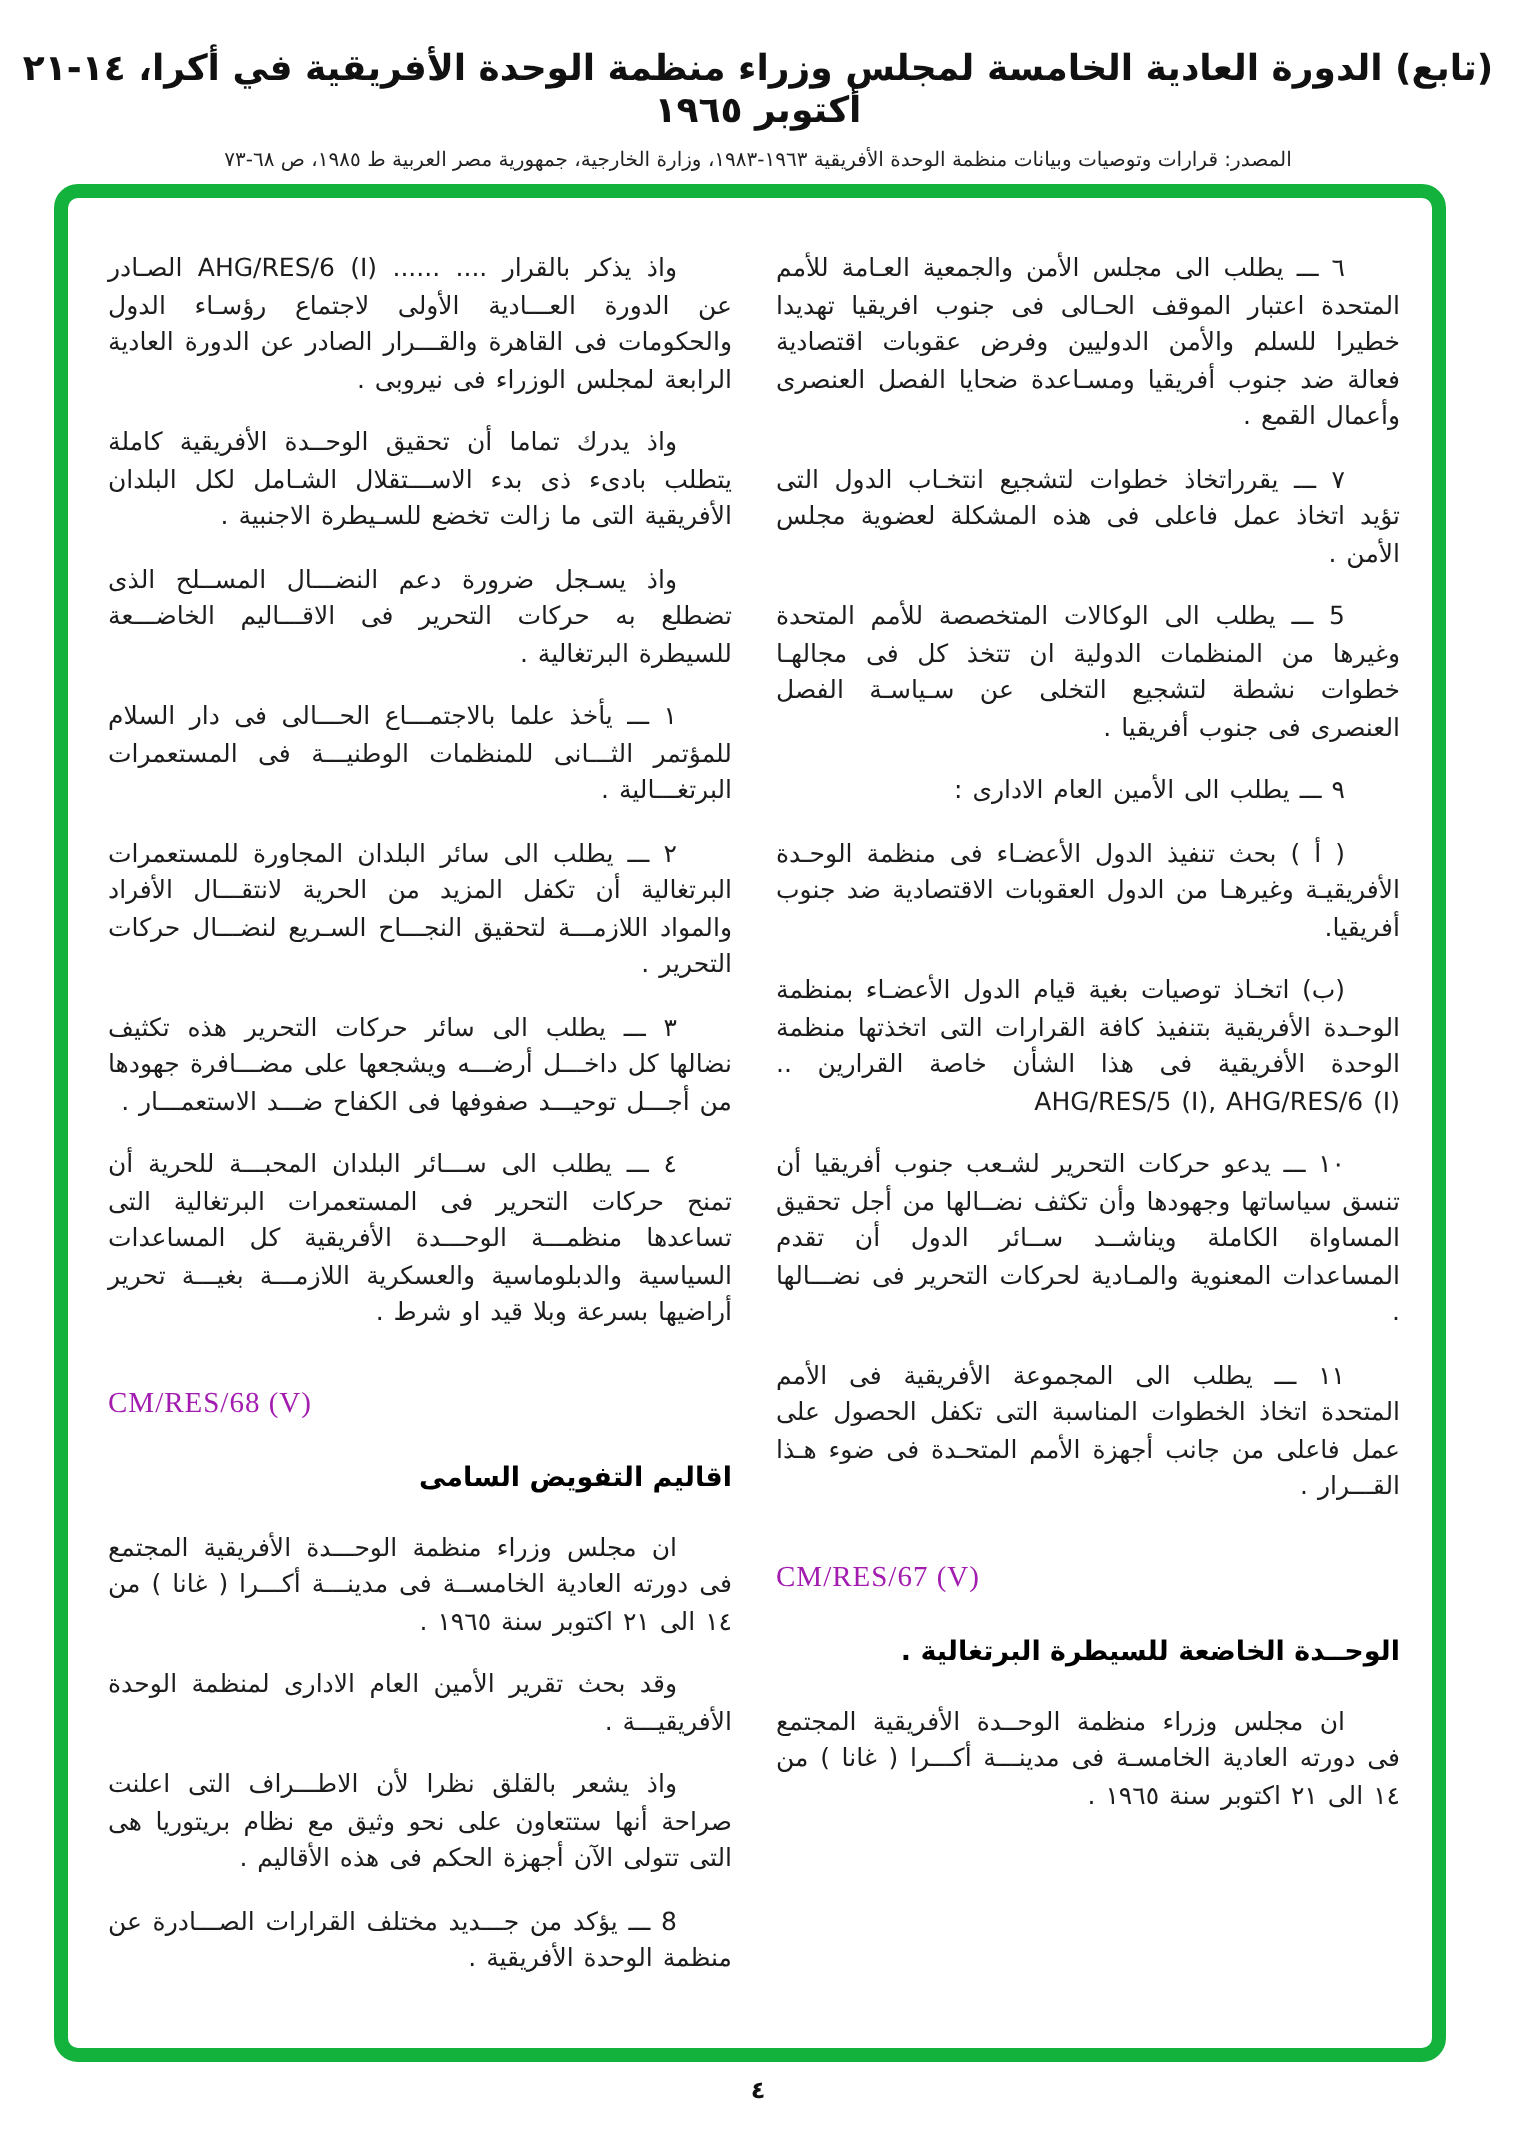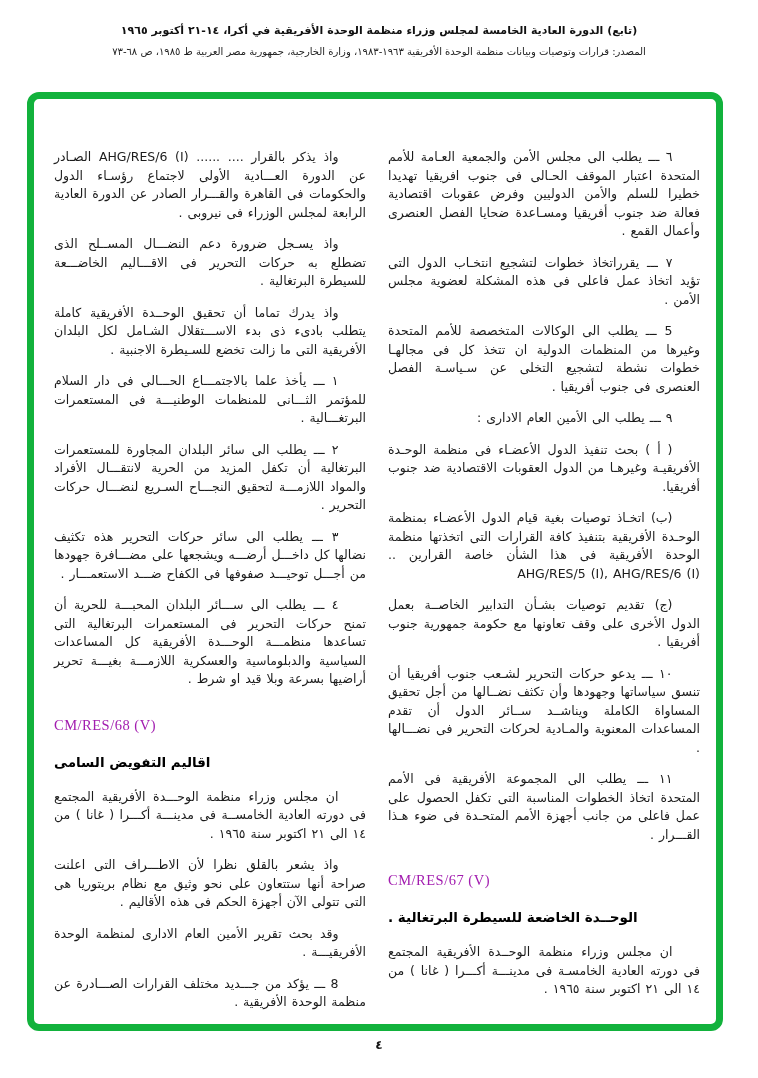--- a/index.html
+++ b/index.html
@@ -14,21 +14,21 @@
     color: #1c1c1c;
     overflow: hidden;
   }
   
   .doc-header {
     padding-top: 24px;
     text-align: center;
     direction: rtl;
   }
   .doc-title {
-    font-size: 11px;
+    font-size: 18px;
     font-weight: bold;
     color: #111;
     letter-spacing: 0;
   }
   .doc-source {
     margin-top: 9px;
     font-size: 10px;
     font-weight: normal;
     color: #222;
     text-align: center;
@@ -48,21 +48,20 @@
   .columns {
     direction: rtl;           
     display: flex;
     flex-direction: row;
     gap: 22px;
     height: 100%;
   }
   .col {
     flex: 1 1 0;
     direction: rtl;
-    margin-top: 23px;
   }
   .para {
     font-size: 12.5px;
     line-height: 1.48;
     text-align: justify;
     text-indent: 2.2em;
     margin-bottom: 13px;
     color: #1c1c1c;
     word-spacing: 1px;
   }
@@ -71,21 +70,21 @@
     text-align: left;
     font-family: "Liberation Serif", serif;
     font-size: 14.5px;
     letter-spacing: 0.5px;
     color: #a21caf;
     margin: 28px 0 20px 0;
   }
   .section-heading {
     font-size: 13.5px;
     font-weight: bold;
-    text-align: left;
+    text-align: right;
     color: #000;
     margin: 0 0 18px 0;
   }
   
   .page-number {
     position: absolute;
     left: 0;
     right: 0;
     top: 1038px;
     text-align: center;
@@ -107,41 +106,40 @@
   <div class="content-box">
     <div class="columns">
 
       <div class="col">
         <p class="para">٦ ـــ يطلب الى مجلس الأمن والجمعية العـامة للأمم المتحدة اعتبار الموقف الحـالى فى جنوب افريقيا تهديدا خطيرا للسلم والأمن الدوليين وفرض عقوبات اقتصادية فعالة ضد جنوب أفريقيا ومسـاعدة ضحايا الفصل العنصرى وأعمال القمع .</p>
         <p class="para">٧ ـــ يقرراتخاذ خطوات لتشجيع انتخـاب الدول التى تؤيد اتخاذ عمل فاعلى فى هذه المشكلة لعضوية مجلس الأمن .</p>
         <p class="para">5 ـــ يطلب الى الوكالات المتخصصة للأمم المتحدة وغيرها من المنظمات الدولية ان تتخذ كل فى مجالهـا خطوات نشطة لتشجيع التخلى عن سـياسـة الفصل العنصرى فى جنوب أفريقيا .</p>
         <p class="para">٩ ـــ يطلب الى الأمين العام الادارى :</p>
         <p class="para">( أ ) بحث تنفيذ الدول الأعضـاء فى منظمة الوحـدة الأفريقيـة وغيرهـا من الدول العقوبات الاقتصادية ضد جنوب أفريقيا.</p>
         <p class="para">(ب) اتخـاذ توصيات بغية قيام الدول الأعضـاء بمنظمة الوحـدة الأفريقية بتنفيذ كافة القرارات التى اتخذتها منظمة الوحدة الأفريقية فى هذا الشأن خاصة القرارين .. AHG/RES/5 (I), AHG/RES/6 (I)</p>
-        <p class="para">(ج) تقديم توصيات بشـأن التدابير الخاصــة بعمل الدول الأخرى على وقف تعاونها مع حكومة جمهورية جنوب أفريقيا .</p>
         <p class="para">١٠ ـــ يدعو حركات التحرير لشـعب جنوب أفريقيا أن تنسق سياساتها وجهودها وأن تكثف نضــالها من أجل تحقيق المساواة الكاملة ويناشــد ســائر الدول أن تقدم المساعدات المعنوية والمـادية لحركات التحرير فى نضـــالها .</p>
         <p class="para">١١ ـــ يطلب الى المجموعة الأفريقية فى الأمم المتحدة اتخاذ الخطوات المناسبة التى تكفل الحصول على عمل فاعلى من جانب أجهزة الأمم المتحـدة فى ضوء هـذا القـــرار .</p>
         <div class="res-code">CM/RES/67 (V)</div>
         <div class="section-heading">الوحــدة الخاضعة للسيطرة البرتغالية .</div>
         <p class="para">ان مجلس وزراء منظمة الوحــدة الأفريقية المجتمع فى دورته العادية الخامسـة فى مدينـــة أكـــرا ( غانا ) من ١٤ الى ٢١ اكتوبر سنة ١٩٦٥ .</p>
       </div>
 
       <div class="col">
         <p class="para">واذ يذكر بالقرار .... ...... AHG/RES/6 (I) الصـادر عن الدورة العـــادية الأولى لاجتماع رؤسـاء الدول والحكومات فى القاهرة والقـــرار الصادر عن الدورة العادية الرابعة لمجلس الوزراء فى نيروبى .</p>
+        <p class="para">واذ يدرك تماما أن تحقيق الوحــدة الأفريقية كاملة يتطلب بادىء ذى بدء الاســـتقلال الشـامل لكل البلدان الأفريقية التى ما زالت تخضع للسـيطرة الاجنبية .</p>
         <p class="para">واذ يسـجل ضرورة دعم النضـــال المســلح الذى تضطلع به حركات التحرير فى الاقـــاليم الخاضـــعة للسيطرة البرتغالية .</p>
-        <p class="para">واذ يدرك تماما أن تحقيق الوحــدة الأفريقية كاملة يتطلب بادىء ذى بدء الاســـتقلال الشـامل لكل البلدان الأفريقية التى ما زالت تخضع للسـيطرة الاجنبية .</p>
         <p class="para">١ ـــ يأخذ علما بالاجتمـــاع الحـــالى فى دار السلام للمؤتمر الثـــانى للمنظمات الوطنيـــة فى المستعمرات البرتغـــالية .</p>
         <p class="para">٢ ـــ يطلب الى سائر البلدان المجاورة للمستعمرات البرتغالية أن تكفل المزيد من الحرية لانتقـــال الأفراد والمواد اللازمـــة لتحقيق النجـــاح السـريع لنضـــال حركات التحرير .</p>
         <p class="para">٣ ـــ يطلب الى سائر حركات التحرير هذه تكثيف نضالها كل داخـــل أرضـــه ويشجعها على مضـــافرة جهودها من أجـــل توحيـــد صفوفها فى الكفاح ضـــد الاستعمـــار .</p>
         <p class="para">٤ ـــ يطلب الى ســـائر البلدان المحبـــة للحرية أن تمنح حركات التحرير فى المستعمرات البرتغالية التى تساعدها منظمـــة الوحـــدة الأفريقية كل المساعدات السياسية والدبلوماسية والعسكرية اللازمـــة بغيـــة تحرير أراضيها بسرعة وبلا قيد او شرط .</p>
         <div class="res-code">CM/RES/68 (V)</div>
         <div class="section-heading">اقاليم التفويض السامى</div>
         <p class="para">ان مجلس وزراء منظمة الوحـــدة الأفريقية المجتمع فى دورته العادية الخامســة فى مدينـــة أكـــرا ( غانا ) من ١٤ الى ٢١ اكتوبر سنة ١٩٦٥ .</p>
+        <p class="para">وقد بحث تقرير الأمين العام الادارى لمنظمة الوحدة الأفريقيـــة .</p>
         <p class="para">واذ يشعر بالقلق نظرا لأن الاطـــراف التى اعلنت صراحة أنها ستتعاون على نحو وثيق مع نظام بريتوريا هى التى تتولى الآن أجهزة الحكم فى هذه الأقاليم .</p>
-        <p class="para">وقد بحث تقرير الأمين العام الادارى لمنظمة الوحدة الأفريقيـــة .</p>
         <p class="para">8 ـــ يؤكد من جـــديد مختلف القرارات الصـــادرة عن منظمة الوحدة الأفريقية .</p>
       </div>
 
     </div>
   </div>
 
   <div class="page-number">٤</div>
 
 </div>
 

